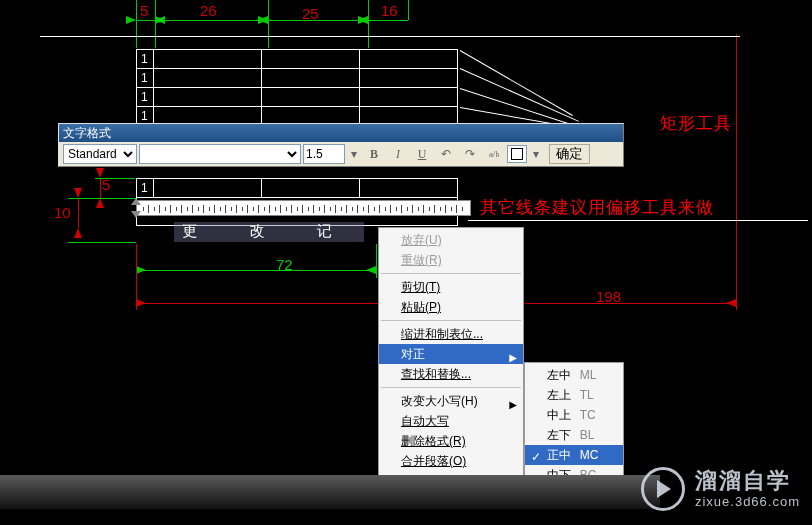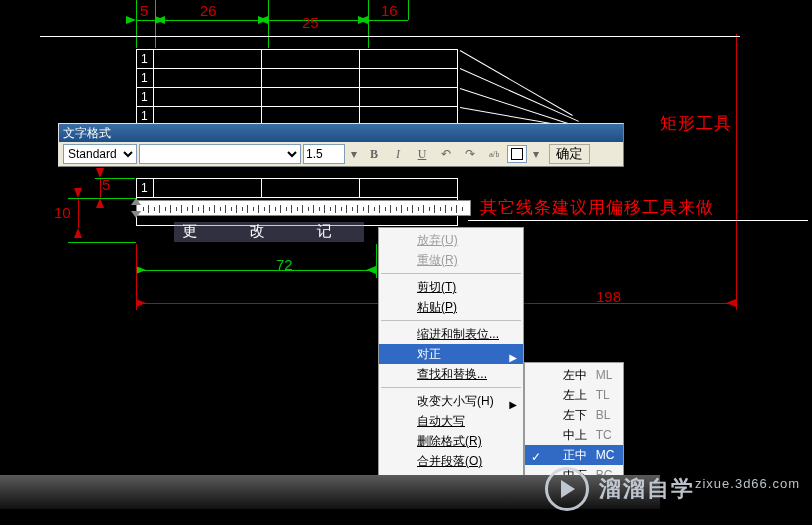--- a/index.html
+++ b/index.html
@@ -40,33 +40,33 @@
   .color-swatch .sq{width:12px;height:12px;border:1px solid #000;background:#fff}
   
   .ruler{position:absolute;left:136px;top:200px;width:335px;height:16px;background:#fff;border:1px solid #888}
   .ruler-indent{position:absolute;left:-6px;top:-3px;width:0;height:0;border-left:5px solid transparent;border-right:5px solid transparent;border-bottom:7px solid #888}
   .ruler-indent2{position:absolute;left:-6px;bottom:-3px;width:0;height:0;border-left:5px solid transparent;border-right:5px solid transparent;border-top:7px solid #888}
   .ruler-tick{position:absolute;top:4px;width:1px;height:8px;background:#444}
   
   .edit-text{position:absolute;left:174px;top:222px;width:190px;height:20px;color:#fff;letter-spacing:24px;font-size:15px;text-align:center;background:rgba(120,120,160,.4)}
   
   .menu{position:absolute;background:#f5f5f5;border:1px solid #9b9b9b;box-shadow:3px 3px 4px rgba(0,0,0,.4);padding:2px 0;font-size:12px;color:#000}
-  .menu .item{height:20px;line-height:20px;padding:0 20px 0 38px;white-space:nowrap;position:relative}
+  .menu .item{height:20px;line-height:20px;padding:0 20px 0 22px;white-space:nowrap;position:relative}
   .menu .item.disabled{color:#9e9e9e}
   .menu .item.hl{background:#316ac5;color:#fff}
   .menu .item .arrow{position:absolute;right:6px;top:4px;font-size:10px}
   .menu .item .chk{position:absolute;left:6px;top:2px;font-size:12px}
   .menu .sep{height:1px;background:#c0c0c0;margin:3px 2px}
   .menu .accel{color:#888;margin-left:2px}
   .menu .item.hl .accel{color:#fff}
   
   .watermark{position:absolute;right:12px;bottom:14px;display:flex;align-items:center;gap:10px;color:#cfd6e0;opacity:.9}
   .wm-circle{width:44px;height:44px;border:3px solid #cfd6e0;border-radius:50%;display:flex;align-items:center;justify-content:center}
   .wm-tri{width:0;height:0;border-top:9px solid transparent;border-bottom:9px solid transparent;border-left:14px solid #cfd6e0;margin-left:3px}
-  .wm-text{display:flex;line-height:1.2}
+  .wm-text{display:flex;flex-direction:column;line-height:1.2}
   .wm-text .big{font-size:22px;font-weight:bold;letter-spacing:2px}
   .wm-text .small{font-size:13px;letter-spacing:1px}
   
   .floor{position:absolute;left:0;top:475px;width:660px;height:34px;background:linear-gradient(#5a5a5a,#111)}
 </style>
 </head>
 <body>
 
 <div class="canvas">
 
@@ -80,21 +80,21 @@
   <div class="green-arrow-r" style="left:358px;top:16px"></div>
 
   <div class="green-line" style="left:136px;top:0;width:1px;height:48px"></div>
   <div class="green-line" style="left:155px;top:0;width:1px;height:48px"></div>
   <div class="green-line" style="left:268px;top:0;width:1px;height:48px"></div>
   <div class="green-line" style="left:368px;top:0;width:1px;height:48px"></div>
   <div class="green-line" style="left:408px;top:0;width:1px;height:20px"></div>
 
   <div class="dim-text" style="left:140px;top:2px">5</div>
   <div class="dim-text" style="left:200px;top:2px">26</div>
-  <div class="dim-text" style="left:302px;top:14px">25</div>
+  <div class="dim-text" style="left:302px;top:5px">25</div>
   <div class="dim-text" style="left:381px;top:2px">16</div>
 
   <div class="dim-line" style="left:100px;top:178px;width:1px;height:20px"></div>
   <div class="red-arrow-d" style="left:96px;top:168px"></div>
   <div class="red-arrow-u" style="left:96px;top:198px"></div>
   <div class="dim-text" style="left:102px;top:176px">5</div>
   <div class="dim-line" style="left:78px;top:198px;width:1px;height:30px"></div>
   <div class="red-arrow-d" style="left:74px;top:188px"></div>
   <div class="red-arrow-u" style="left:74px;top:228px"></div>
   <div class="dim-text" style="left:54px;top:204px">10</div>
@@ -270,22 +270,22 @@
     <div class="item"><span>改变大小写(H)</span><span class="arrow">▶</span></div>
     <div class="item"><u>自动大写</u></div>
     <div class="item"><u>删除格式(R)</u></div>
     <div class="item"><u>合并段落(O)</u></div>
     <div class="item"><span>符号(S)</span><span class="arrow">▶</span></div>
   </div>
 
   <div class="menu" style="left:524px;top:362px;width:100px">
     <div class="item"><span>左中</span>&nbsp;&nbsp;<span class="accel">ML</span></div>
     <div class="item"><span>左上</span>&nbsp;&nbsp;<span class="accel">TL</span></div>
+    <div class="item"><span>中上</span>&nbsp;&nbsp;<span class="accel">TC</span></div>
     <div class="item"><span>左下</span>&nbsp;&nbsp;<span class="accel">BL</span></div>
-    <div class="item"><span>中上</span>&nbsp;&nbsp;<span class="accel">TC</span></div>
     <div class="item hl"><span class="chk">✓</span><span>正中</span>&nbsp;&nbsp;<span class="accel">MC</span></div>
     <div class="item"><span>中下</span>&nbsp;&nbsp;<span class="accel">BC</span></div>
     <div class="item"><span>右上</span>&nbsp;&nbsp;<span class="accel">TR</span></div>
 
   </div>
 
   <div class="floor"></div>
 
   <div class="watermark">
     <div class="wm-circle">

